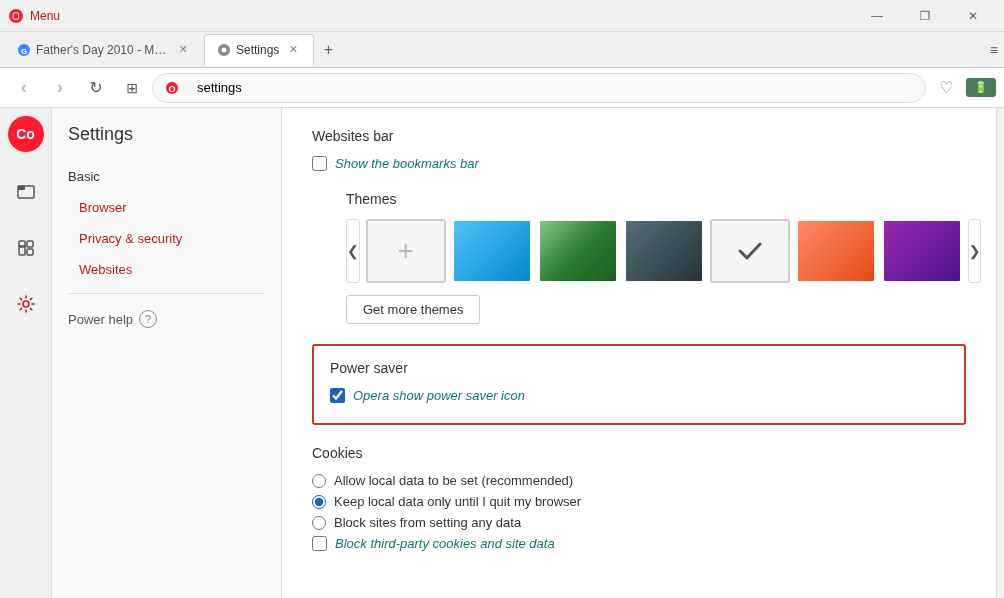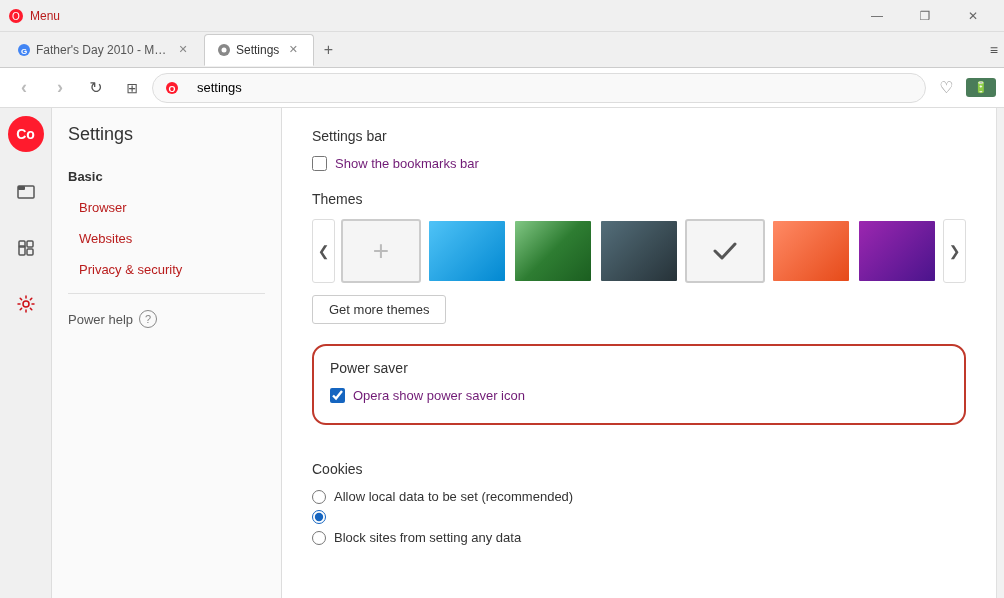--- a/index.html
+++ b/index.html
@@ -84,21 +84,21 @@
       color: white; font-size: 14px; font-weight: bold; margin-bottom: 4px;
     }
 
     
     .settings-sidebar {
       width: 230px; background: #fafafa; border-right: 1px solid #ddd;
       padding: 16px 0;
     }
     .settings-title { font-size: 18px; font-weight: 300; padding: 0 16px 16px; color: #333; }
     .settings-section-label {
-      font-size: 13px; font-weight: 700; color: #333; padding: 8px 16px;
+      font-size: 13px; font-weight: 400; color: #333; padding: 8px 16px;
       text-transform: none;
     }
     .settings-nav-item {
       padding: 8px 16px 8px 24px; cursor: pointer; color: #b91c1c; font-size: 13px;
       border-left: 3px solid transparent;
     }
     .settings-divider { border: none; border-top: 1px solid #e0e0e0; margin: 8px 16px; }
     .settings-help { display: flex; align-items: center; padding: 8px 16px; color: #555; font-size: 13px; cursor: pointer; }
     .help-icon {
       width: 18px; height: 18px; border: 1px solid #888; border-radius: 50%;
@@ -113,24 +113,24 @@
     .content-area::-webkit-scrollbar { width: 8px; }
     .content-area::-webkit-scrollbar-track { background: #f1f1f1; }
     .content-area::-webkit-scrollbar-thumb { background: #ccc; border-radius: 4px; }
 
     .section-title { font-size: 14px; font-weight: 500; color: #333; margin-bottom: 12px; }
     .subsection { margin-bottom: 20px; }
 
     
     .checkbox-row { display: flex; align-items: center; gap: 8px; margin: 6px 0; }
     .checkbox-row input[type="checkbox"] { width: 15px; height: 15px; accent-color: #1565c0; }
-    .checkbox-row label { color: #701a75; font-size: 13px; cursor: pointer; }
-
-    
-    .themes-section { margin-bottom: 20px; }
+    .checkbox-row label { color: #0f766e; font-size: 13px; cursor: pointer; font-style: italic; }
+
+    
+    .themes-section { margin-bottom: 20px; margin-left: 34px; }
     .themes-carousel { display: flex; align-items: center; gap: 6px; margin-bottom: 12px; }
     .themes-scroll-btn {
       width: 28px; height: 64px; border: 1px solid #ddd; background: white;
       cursor: pointer; border-radius: 3px; display: flex; align-items: center;
       justify-content: center; color: #555; font-size: 14px;
     }
     .theme-item {
       width: 80px; height: 64px; border: 2px solid transparent; border-radius: 3px;
       cursor: pointer; overflow: hidden; position: relative; flex-shrink: 0;
     }
@@ -151,22 +151,22 @@
 
     
     .theme-blue { background: linear-gradient(135deg, #4fc3f7 0%, #0288d1 100%); }
     .theme-green { background: linear-gradient(135deg, #81c784 0%, #2e7d32 50%, #1b5e20 100%); }
     .theme-dark { background: linear-gradient(135deg, #546e7a 0%, #263238 100%); }
     .theme-landscape { background: linear-gradient(135deg, #ff8a65 0%, #e64a19 100%); }
     .theme-purple { background: linear-gradient(135deg, #9c27b0 0%, #4a148c 100%); }
 
     
     .power-saver-box {
-      border: 2px solid #c0392b; border-radius: 14px; padding: 14px 16px;
-      margin-bottom: 36px; background: white;
+      border: 2px solid #c0392b; border-radius: 3px; padding: 14px 16px;
+      margin-bottom: 20px; background: white;
     }
 
     
     .radio-row { display: flex; align-items: center; gap: 8px; margin: 6px 0; }
     .radio-row input[type="radio"] { width: 14px; height: 14px; accent-color: #1565c0; }
     .radio-row label { color: #333; font-size: 13px; cursor: pointer; }
 
     
     .scrollbar-track {
       width: 8px; background: #f1f1f1; border-left: 1px solid #e0e0e0;
@@ -250,33 +250,33 @@
         <circle cx="10" cy="10" r="3" fill="none" stroke="#cc0f16" stroke-width="1.5"></circle>
         <path d="M10 2v2M10 16v2M2 10h2M16 10h2M4.2 4.2l1.4 1.4M14.4 14.4l1.4 1.4M4.2 15.8l1.4-1.4M14.4 5.6l1.4-1.4" stroke="#cc0f16" stroke-width="1.5" stroke-linecap="round"></path>
       </svg>
     </button>
   </div>
 
   <div class="settings-sidebar">
     <div class="settings-title">Settings</div>
     <div class="settings-section-label">Basic</div>
     <div class="settings-nav-item">Browser</div>
+    <div class="settings-nav-item">Privacy &amp; security</div>
     <div class="settings-nav-item">Websites</div>
-    <div class="settings-nav-item">Privacy &amp; security</div>
     <hr class="settings-divider">
     <div class="settings-help">
       <span>Power help</span>
       <span class="help-icon">?</span>
     </div>
   </div>
 
   <div class="content-area">
 
     <div class="subsection">
-      <div class="section-title">Settings bar</div>
+      <div class="section-title">Websites bar</div>
       <div class="checkbox-row">
         <input type="checkbox" id="show-bookmarks" style="">
         <label for="show-bookmarks">Show the bookmarks bar</label>
       </div>
     </div>
 
     <div class="themes-section subsection">
       <div class="section-title">Themes</div>
       <div class="themes-carousel">
         <button class="themes-scroll-btn">❮</button>
@@ -315,24 +315,29 @@
     </div>
 
     <div class="subsection">
       <div class="section-title">Cookies</div>
       <div class="radio-row">
         <input type="radio" name="cookies" id="allow-local" style="">
         <label for="allow-local">Allow local data to be set (recommended)</label>
       </div>
       <div class="radio-row">
         <input type="radio" name="cookies" id="keep-local" checked="" style="">
+        <label for="keep-local">Keep local data only until I quit my browser</label>
       </div>
       <div class="radio-row">
         <input type="radio" name="cookies" id="block-sites" style="">
         <label for="block-sites">Block sites from setting any data</label>
       </div>
+      <div class="checkbox-row">
+        <input type="checkbox" id="block-third-party" style="">
+        <label for="block-third-party">Block third-party cookies and site data</label>
+      </div>
     </div>
 
   </div>
 
   <div class="scrollbar-track"></div>
 
 </div>
 
 </body></html>

